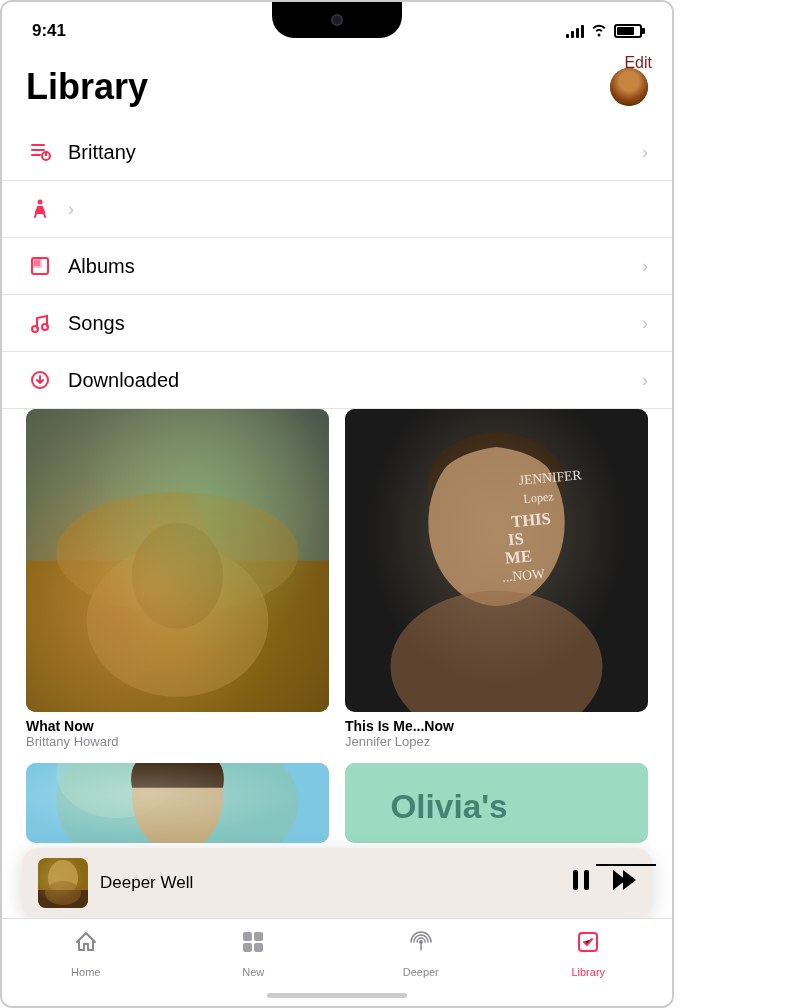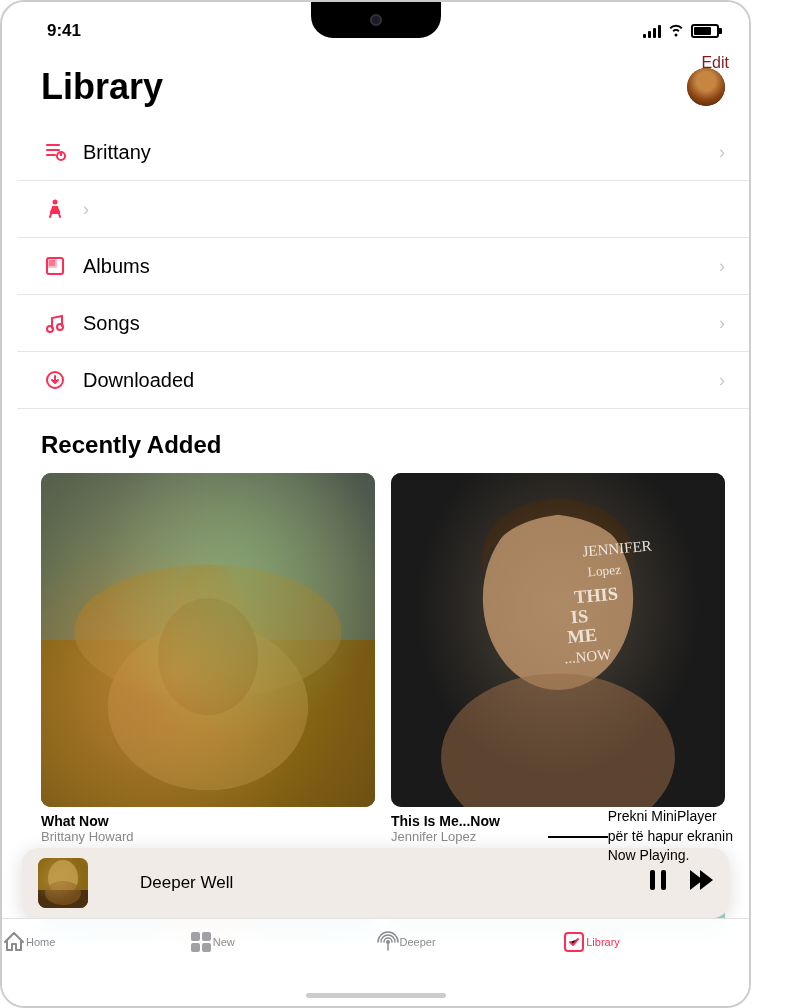--- a/index.html
+++ b/index.html
@@ -10,28 +10,27 @@
       background: #fff;
       font-family: -apple-system, 'SF Pro Display', 'Helvetica Neue', sans-serif;
       display: flex;
       flex-direction: column;
       position: relative;
       overflow: hidden;
     }
 
     
     .phone-frame {
-      width: 751px;
+      width: 674px;
       height: 1008px;
       position: relative;
       background: #fff;
-      border-radius: 24px;
+      border-radius: 12px;
       overflow: hidden;
       border: 2px solid #ccc;
-      padding-left: 15px;
     }
 
     
     .status-bar {
       display: flex;
       justify-content: space-between;
       align-items: center;
       padding: 14px 30px 6px 30px;
       background: #fff;
       height: 50px;
@@ -312,21 +311,20 @@
       overflow: hidden;
     }
     .mini-player-thumb::before {
       content: '';
       position: absolute;
       inset: 0;
       background: radial-gradient(ellipse at 40% 40%, rgba(200,160,80,0.5) 0%, transparent 60%);
     }
     .mini-player-info {
       flex: 1;
-      margin-left: 40px;
     }
     .mini-player-title {
       font-size: 17px;
       font-weight: 500;
       color: #000;
     }
     .mini-player-controls {
       display: flex;
       align-items: center;
       gap: 16px;
@@ -369,23 +367,23 @@
       border-top: 1px solid #e0e0e0;
       display: flex;
       align-items: flex-start;
       padding-top: 10px;
       backdrop-filter: blur(10px);
       z-index: 15;
     }
     .tab-item {
       flex: 1;
       display: flex;
-      flex-direction: row;
-      align-items: center;
-      gap: 0;
+      flex-direction: column;
+      align-items: center;
+      gap: 11px;
       cursor: pointer;
     }
     .tab-icon {
       font-size: 24px;
       color: #8a8a8e;
       height: 26px;
       display: flex;
       align-items: center;
       justify-content: center;
     }
@@ -511,21 +509,20 @@
           <circle cx="11" cy="11" r="8" fill="none" stroke="#ff2d55" stroke-width="2"></circle>
           <path d="M11 7v6M8 11l3 3 3-3" stroke="#ff2d55" stroke-width="2" stroke-linecap="round" stroke-linejoin="round"></path>
         </svg>
       </div>
       <span class="menu-item-label">Downloaded</span>
       <span class="menu-item-chevron">›</span>
     </div>
 
   </div>
 
-  <div class="section-header">Recently Added</div>
 
   <div class="album-grid">
 
     <div class="album-item">
       <div class="album-cover album-cover-1">
         
         <svg width="100%" height="100%" viewBox="0 0 200 200" preserveAspectRatio="xMidYMid slice">
           <defs>
             <radialGradient id="sky" cx="50%" cy="30%">
               <stop offset="0%" stop-color="#87CEEB"></stop>
@@ -616,21 +613,20 @@
         <svg width="26" height="26" viewBox="0 0 26 26">
           <polygon points="3,3 16,13 3,23" fill="#000"></polygon>
           <polygon points="13,3 26,13 13,23" fill="#000"></polygon>
         </svg>
       </span>
     </div>
   </div>
 
   <div class="callout" style="bottom: 140px; right: 16px;">
     <div class="callout-line"></div>
-    <span class="callout-text">Prekni MiniPlayer<br>për të hapur ekranin<br>Now Playing.</span>
   </div>
 
   <div class="tab-bar">
 
     <div class="tab-item">
       <div class="tab-icon">
         <svg width="24" height="24" viewBox="0 0 24 24">
           <path d="M3 12l9-9 9 9M5 10v10h5v-6h4v6h5V10" fill="none" stroke="#8a8a8e" stroke-width="2" stroke-linecap="round" stroke-linejoin="round"></path>
         </svg>
       </div>

